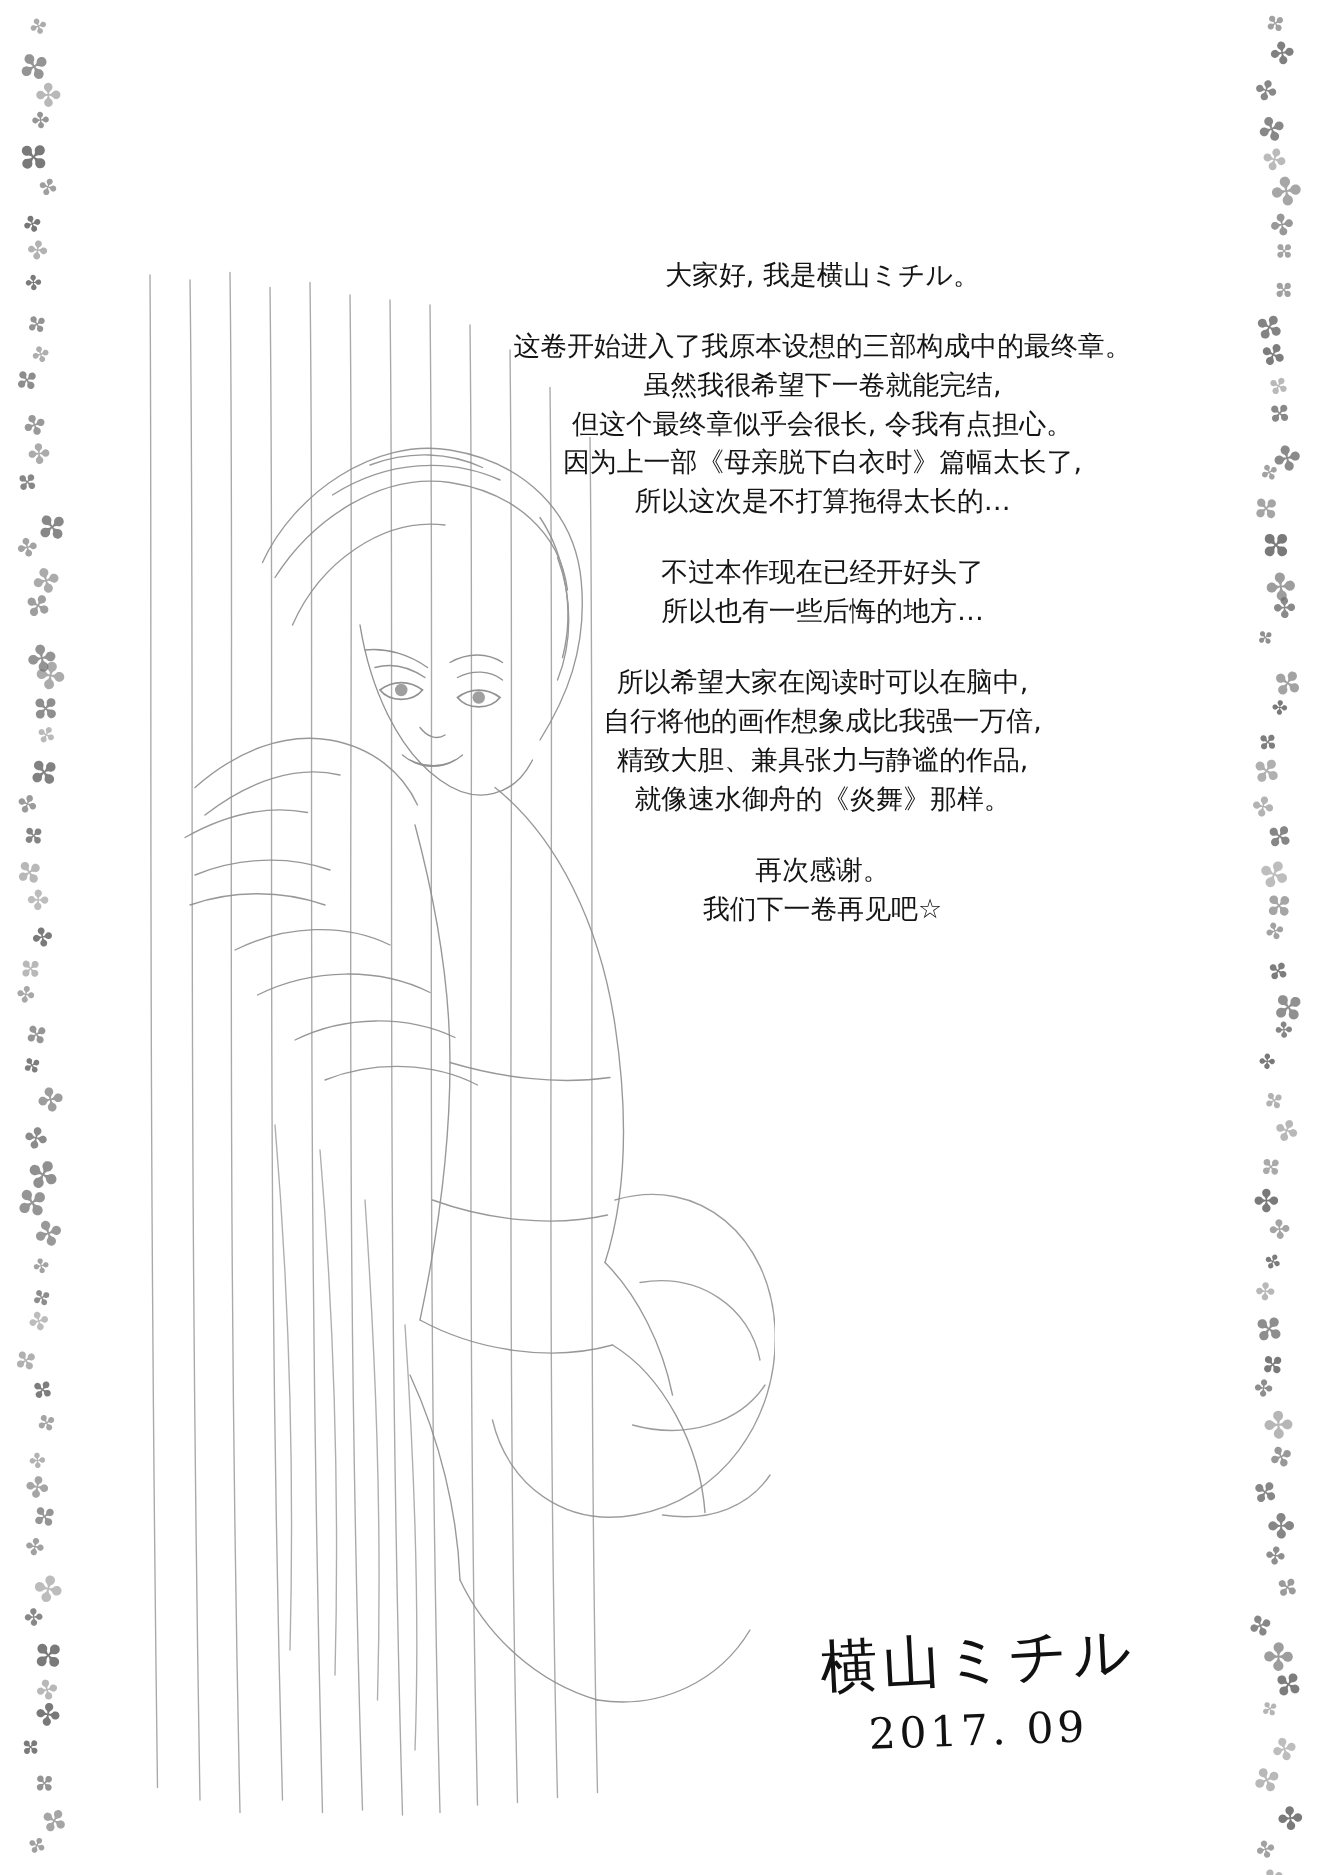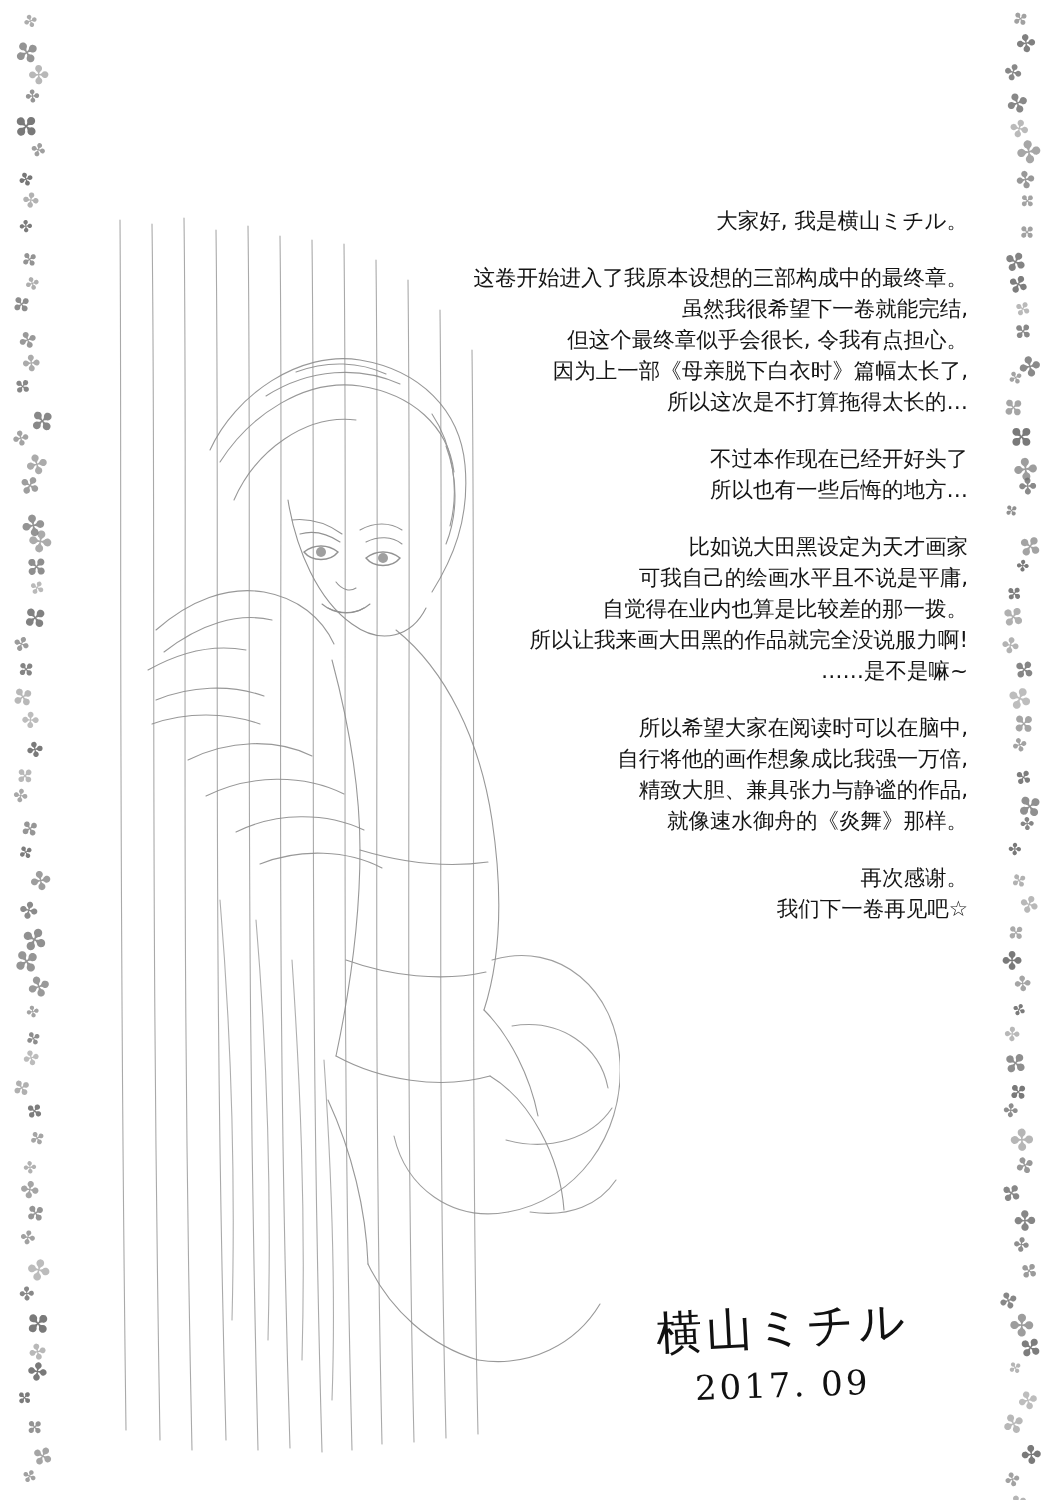--- a/index.html
+++ b/index.html
@@ -58,21 +58,21 @@
     height: 1260px;
   }
   .artwork svg { display: block; }
 
   
   .afterword {
     position: absolute;
     right: 90px;
     top: 205px;
     width: 620px;
-    text-align: right;
+    text-align: center;
     font-size: 21.5px;
     line-height: 31px;
     font-family: "DejaVu Sans", sans-serif;
     color: #151515;
   }
   .afterword p {
     margin: 0 0 26px 0;
     white-space: pre-line;
   }
   .afterword p:last-child { margin-bottom: 0; }
@@ -319,25 +319,20 @@
 
   <div class="afterword" id="afterword">
       <p>大家好, 我是横山ミチル。</p>
       <p>这卷开始进入了我原本设想的三部构成中的最终章。
 虽然我很希望下一卷就能完结,
 但这个最终章似乎会很长, 令我有点担心。
 因为上一部《母亲脱下白衣时》篇幅太长了,
 所以这次是不打算拖得太长的…</p>
       <p>不过本作现在已经开好头了
 所以也有一些后悔的地方…</p>
-      <p>比如说大田黑设定为天才画家
-可我自己的绘画水平且不说是平庸,
-自觉得在业内也算是比较差的那一拨。
-所以让我来画大田黑的作品就完全没说服力啊!
-……是不是嘛~</p>
       <p>所以希望大家在阅读时可以在脑中,
 自行将他的画作想象成比我强一万倍,
 精致大胆、兼具张力与静谧的作品,
 就像速水御舟的《炎舞》那样。</p>
       <p>再次感谢。
 我们下一卷再见吧☆</p>
     </div>
 
   <div class="signature">
     <div class="sig-name">横山ミチル</div><br>

